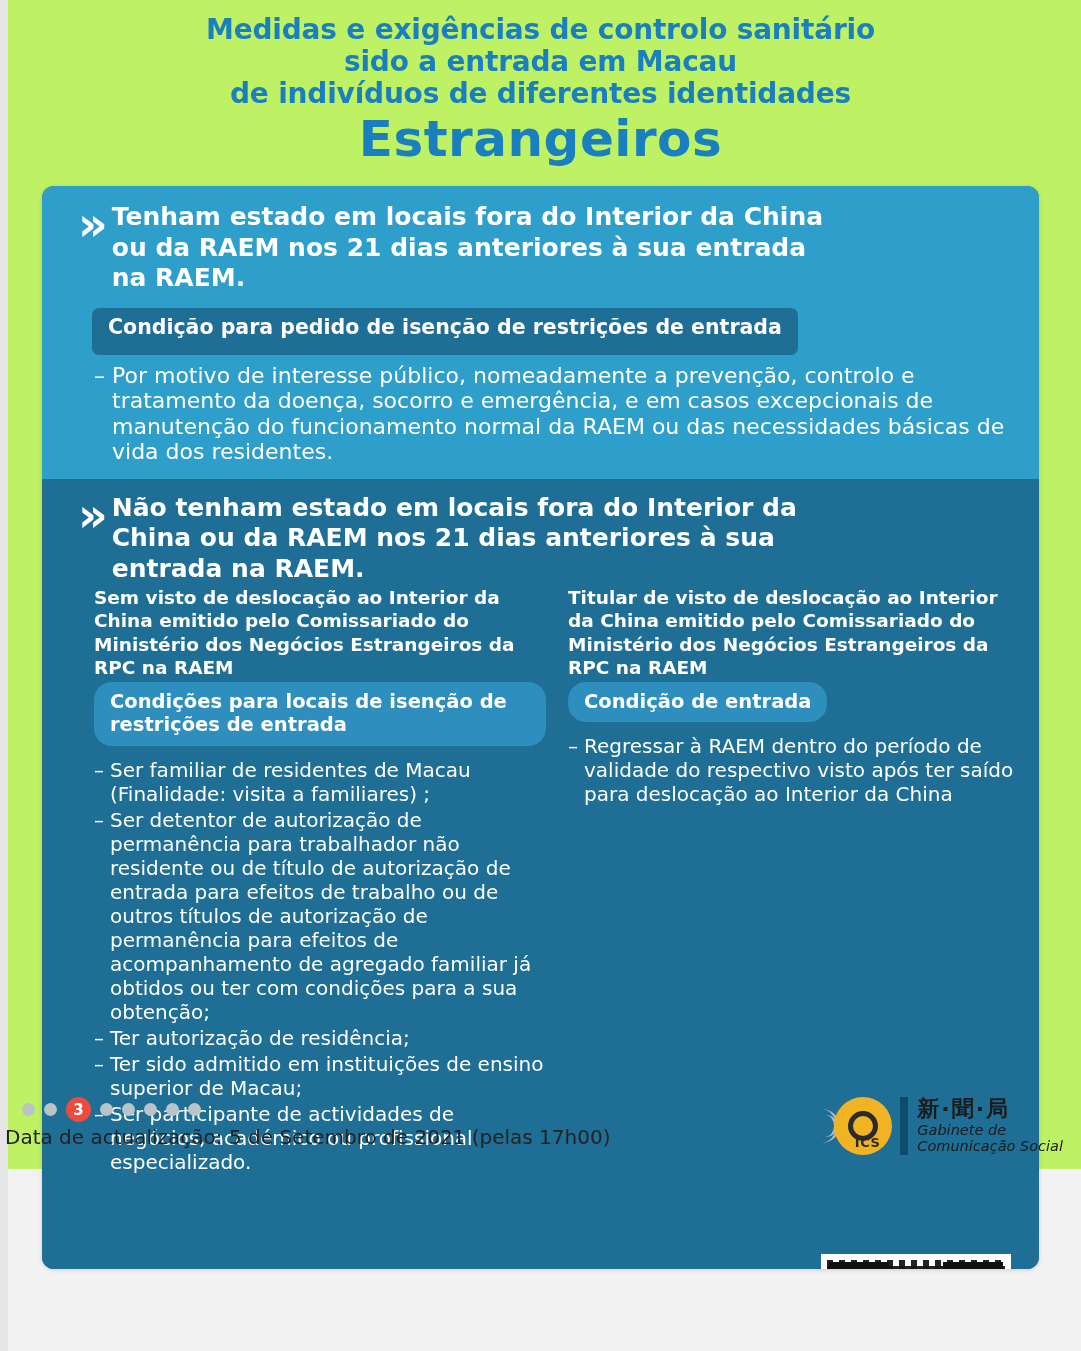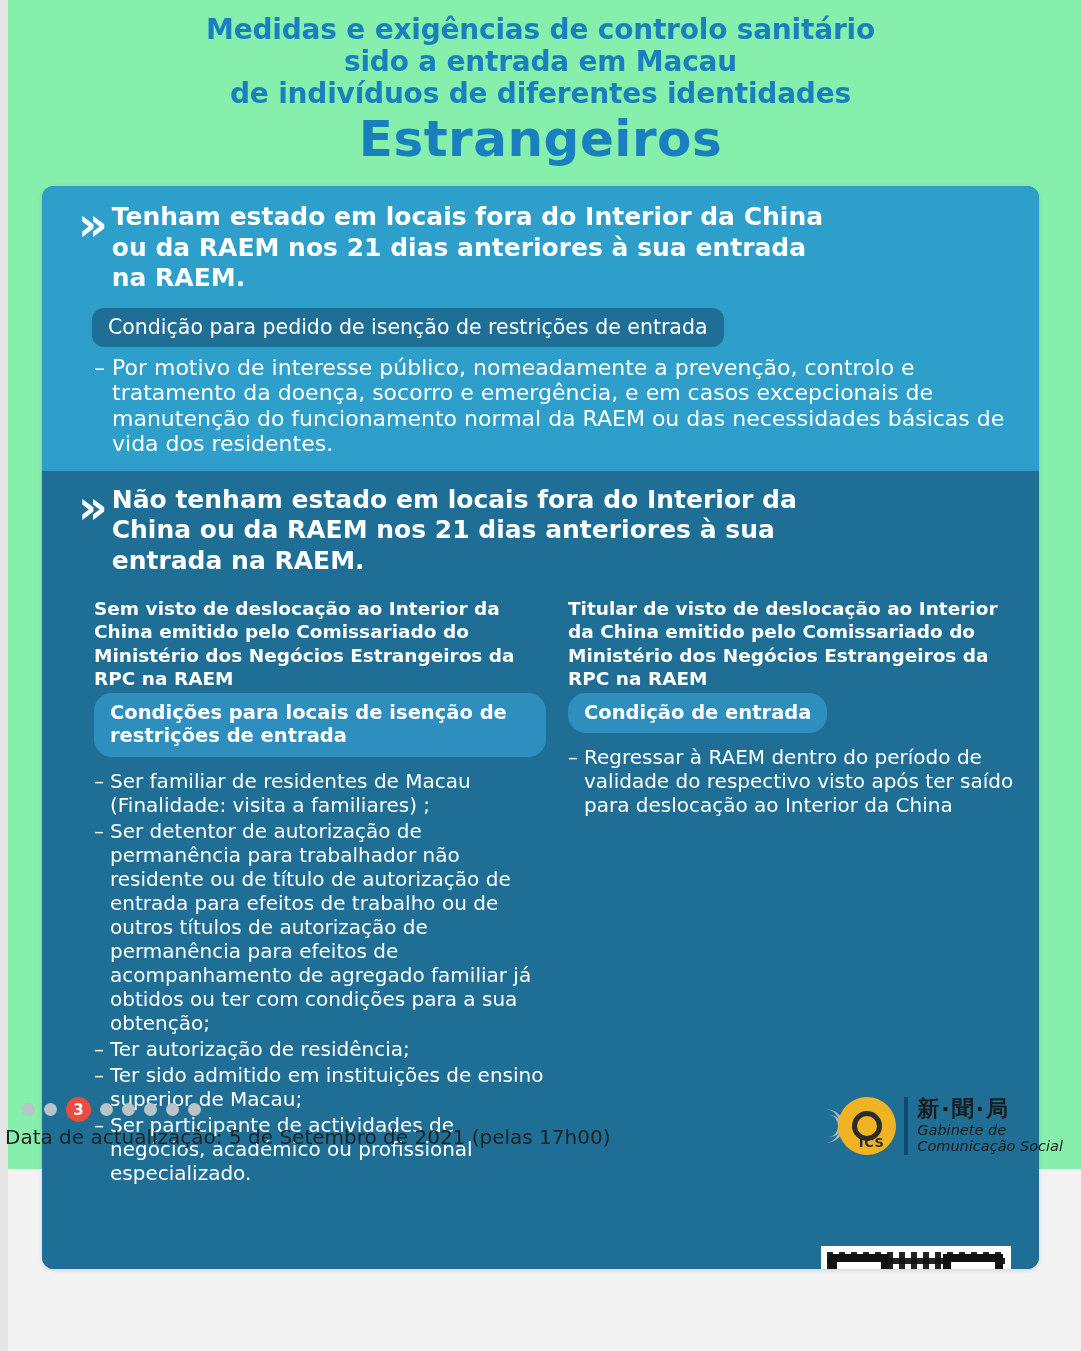--- a/index.html
+++ b/index.html
@@ -11,21 +11,21 @@
     height: 1351px;
     background: #f2f2f2;
     font-family: "DejaVu Sans", "Liberation Sans", sans-serif;
     overflow: hidden;
     position: relative;
   }
   .page {
     position: relative;
     width: 1081px;
     height: 1169px;
-    background: #86efac;
+    background: #bef264;
     box-sizing: border-box;
   }
 
   
   .header {
     padding-top: 14px;
     text-align: center;
   }
   .header-line {
     color: #1a7fbf;
@@ -81,24 +81,24 @@
     color: #ffffff;
     font-weight: bold;
     font-size: 25px;
     line-height: 1.22;
     max-width: 720px;
   }
   .pill {
     display: inline-block;
     background: #1e6e96;
     color: #ffffff;
-    font-weight: normal;
+    font-weight: bold;
     font-size: 20.5px;
-    border-radius: 12px;
-    padding: 7px 16px 8px 16px;
+    border-radius: 7px;
+    padding: 7px 16px 16px 16px;
     margin: 14px 0 8px 28px;
   }
   .para {
     color: #ffffff;
     font-size: 22px;
     line-height: 1.16;
     margin-left: 30px;
     padding-left: 18px;
     position: relative;
     max-width: 930px;
@@ -113,21 +113,21 @@
   .section2 {
     background: #1e6e96;
     padding: 14px 22px 10px 22px;
     position: relative;
     height: 100%;
     box-sizing: border-box;
   }
   .cols {
     display: flex;
     gap: 22px;
-    margin-top: 21px;
+    margin-top: 2px;
     padding-left: 30px;
   }
   .col {
     width: 470px;
   }
   .col-title {
     color: #ffffff;
     font-weight: bold;
     font-size: 18.5px;
     line-height: 1.26;
@@ -286,21 +286,21 @@
   .wave {
     position: absolute;
     left: 2px; top: 14px;
     width: 34px; height: 34px;
     border-right: 4px solid #b7b7b7;
     border-radius: 50%;
     transform: rotate(0deg);
   }
   .wave.w2 { left: 12px; top: 20px; width: 22px; height: 22px; }
   .logo-text {
-    border-left: 4px solid #0c4a6e;
+    border-left: 8px solid #0c4a6e;
     padding-left: 9px;
     line-height: 1.12;
   }
   .logo-cn {
     font-size: 22px;
     font-weight: bold;
     color: #1b1b1b;
     letter-spacing: 2px;
   }
   .logo-pt {

